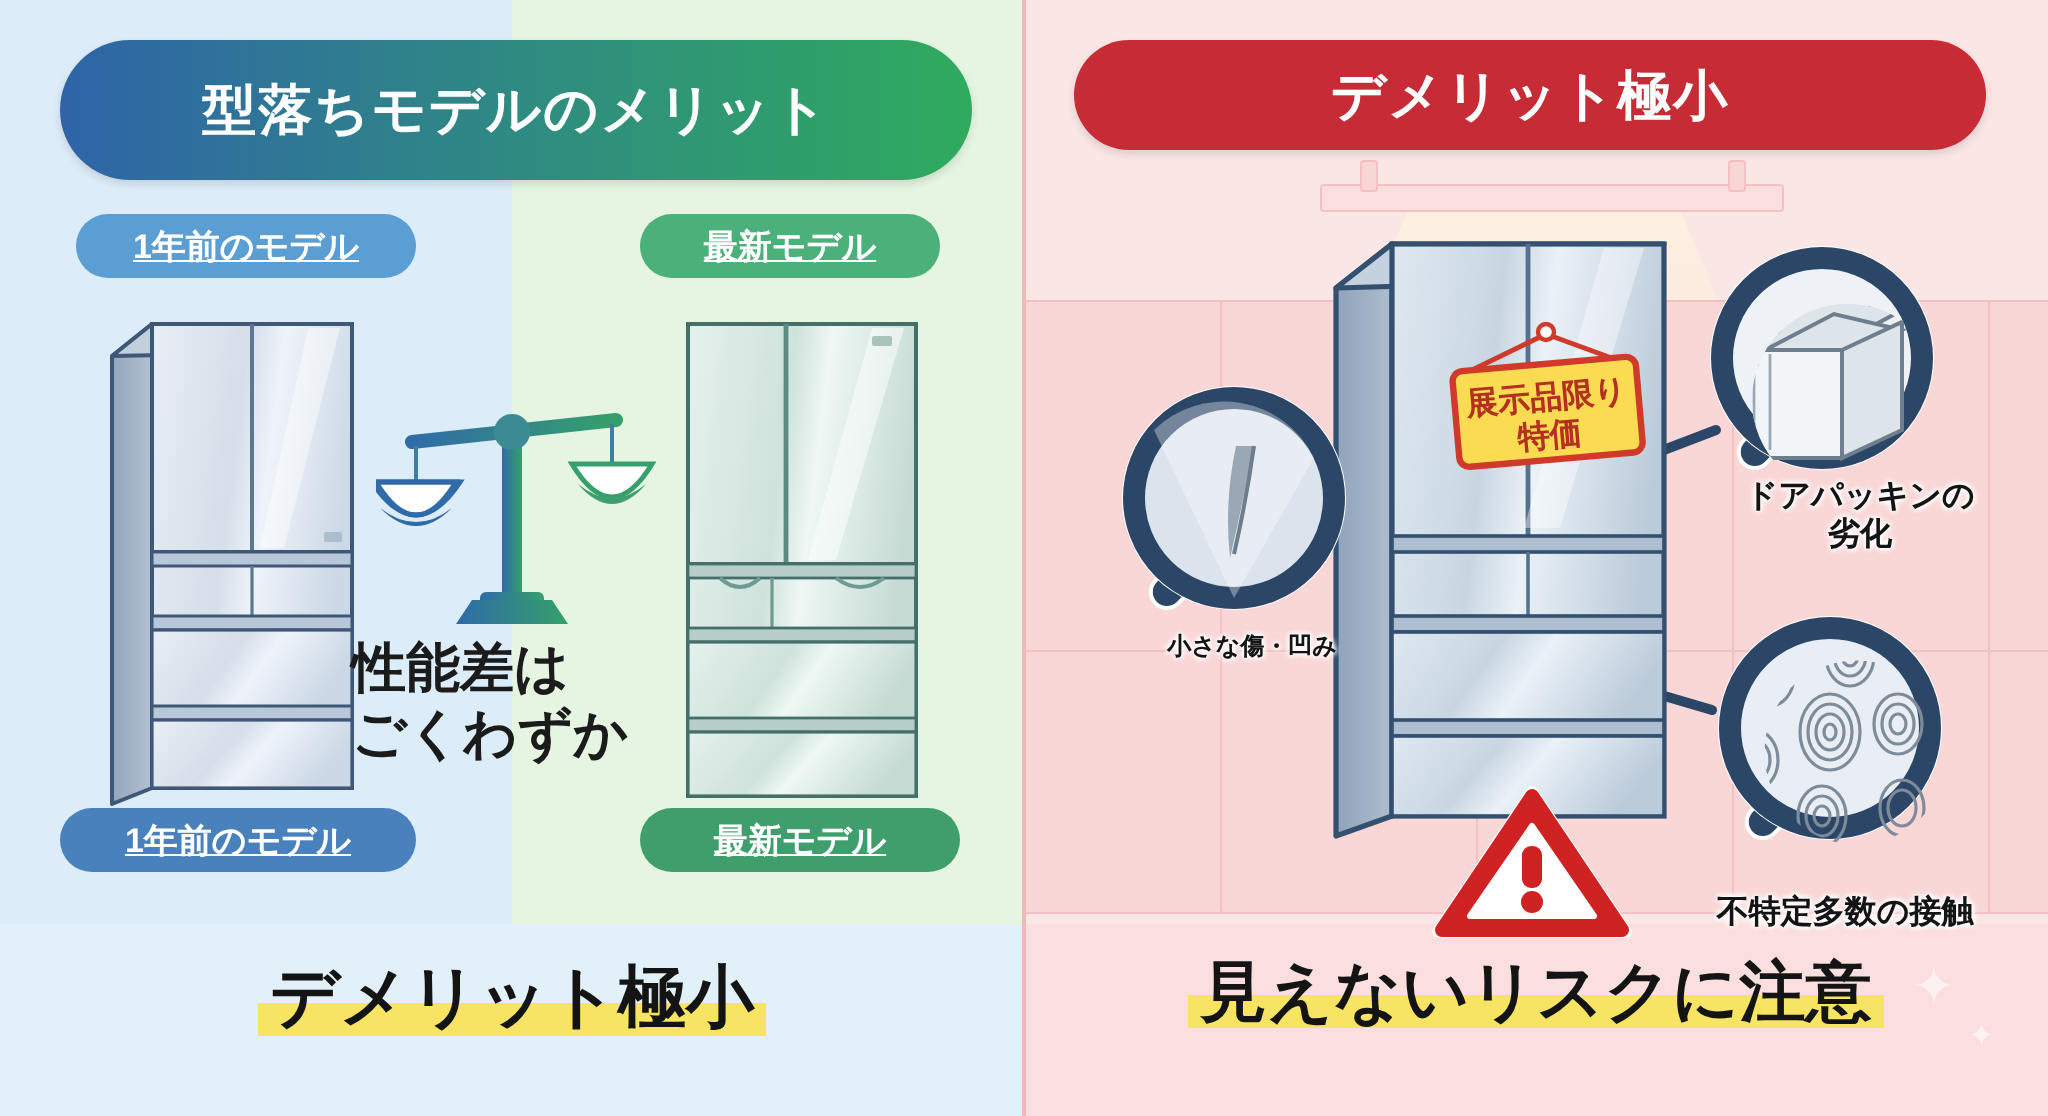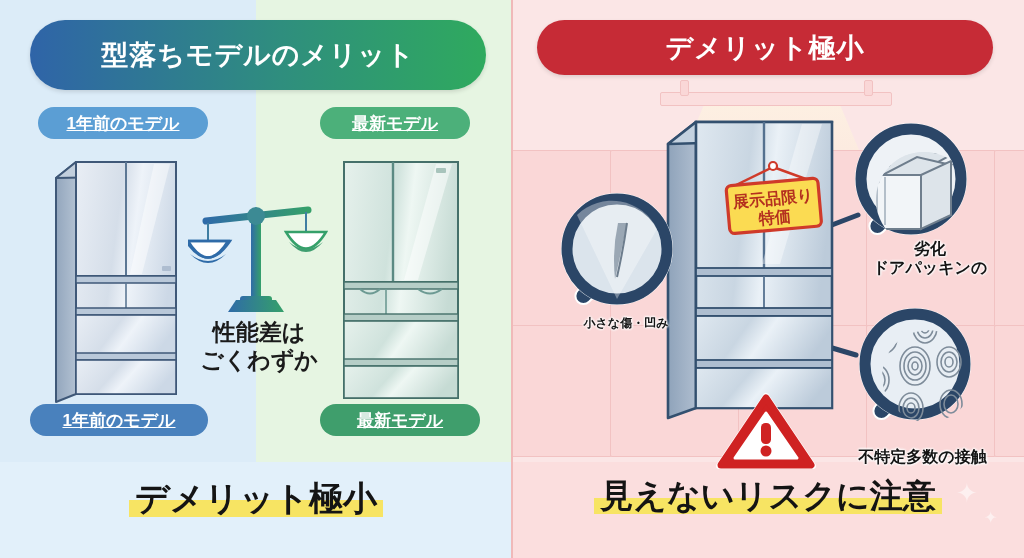--- a/index.html
+++ b/index.html
@@ -52,21 +52,21 @@
   #tag-old-bottom{left:30px;top:404px;width:178px;height:32px;background:#4981bd;}
   #tag-new-bottom{left:320px;top:404px;width:160px;height:32px;background:#3f9e6c;}
 
   
   .fridge{position:absolute;}
 
   
   #scale-icon{position:absolute;left:188px;top:196px;width:140px;height:125px;}
   #center-caption{
     position:absolute;left:176px;top:318px;width:166px;
-    text-align:center;font-weight:bold;font-size:23px;color:#1b1b1b;line-height:1.22;
+    text-align:left;font-weight:bold;font-size:27px;color:#1b1b1b;line-height:1.22;
   }
 
   
   .footer-text{
     position:absolute;font-weight:bold;color:#141414;white-space:nowrap;
   }
   .hl{
     background:linear-gradient(180deg,rgba(255,255,255,0) 56%,#f7e463 56%,#f7e463 100%);
     padding:0 6px;
   }
@@ -357,22 +357,22 @@
     <polygon points="50,4 97,74 3,74" fill="#fff" stroke="#fff" stroke-width="6" stroke-linejoin="round"></polygon>
     <polygon points="50,6 95,73 5,73" fill="#cf2222" stroke="#cf2222" stroke-width="7" stroke-linejoin="round"></polygon>
     <polygon points="50,21 81,66 19,66" fill="#fff" stroke="#fff" stroke-width="3" stroke-linejoin="round"></polygon>
     <rect x="45" y="31" width="10" height="21" rx="4.5" fill="#cf2222"></rect>
     <circle cx="50" cy="59" r="5.5" fill="#cf2222"></circle>
   </svg>
 
   <div class="pill" id="right-title">デメリット極小</div>
   <div class="callout-label" id="label-scratch">小さな傷・凹み</div>
   <div class="callout-label" id="label-packing">
+    <div>ドアパッキンの</div>
     <div>劣化</div>
-    <div>ドアパッキンの</div>
   </div>
   <div class="callout-label" id="label-touch">不特定多数の接触</div>
 
   <div class="divider"></div>
 
   <div class="footer-text" id="right-footer"><span class="hl">見えないリスクに注意</span></div>
   <div class="footer-text" id="left-footer"><span class="hl">デメリット極小</span></div>
 
 </div>
 

